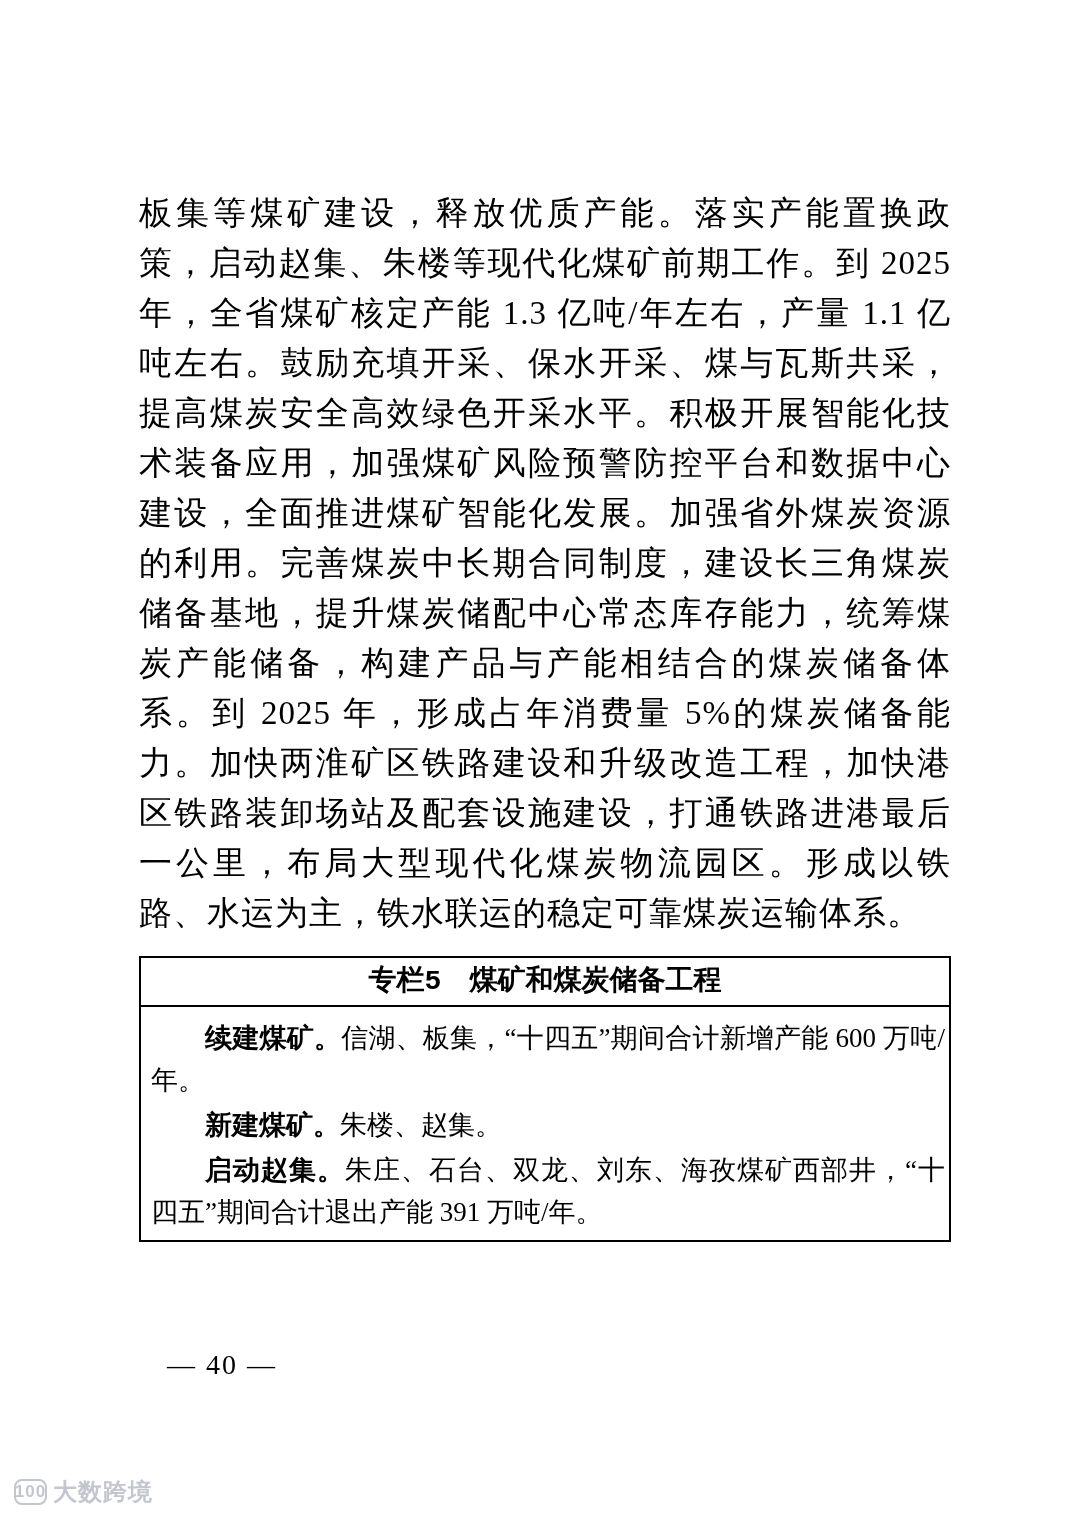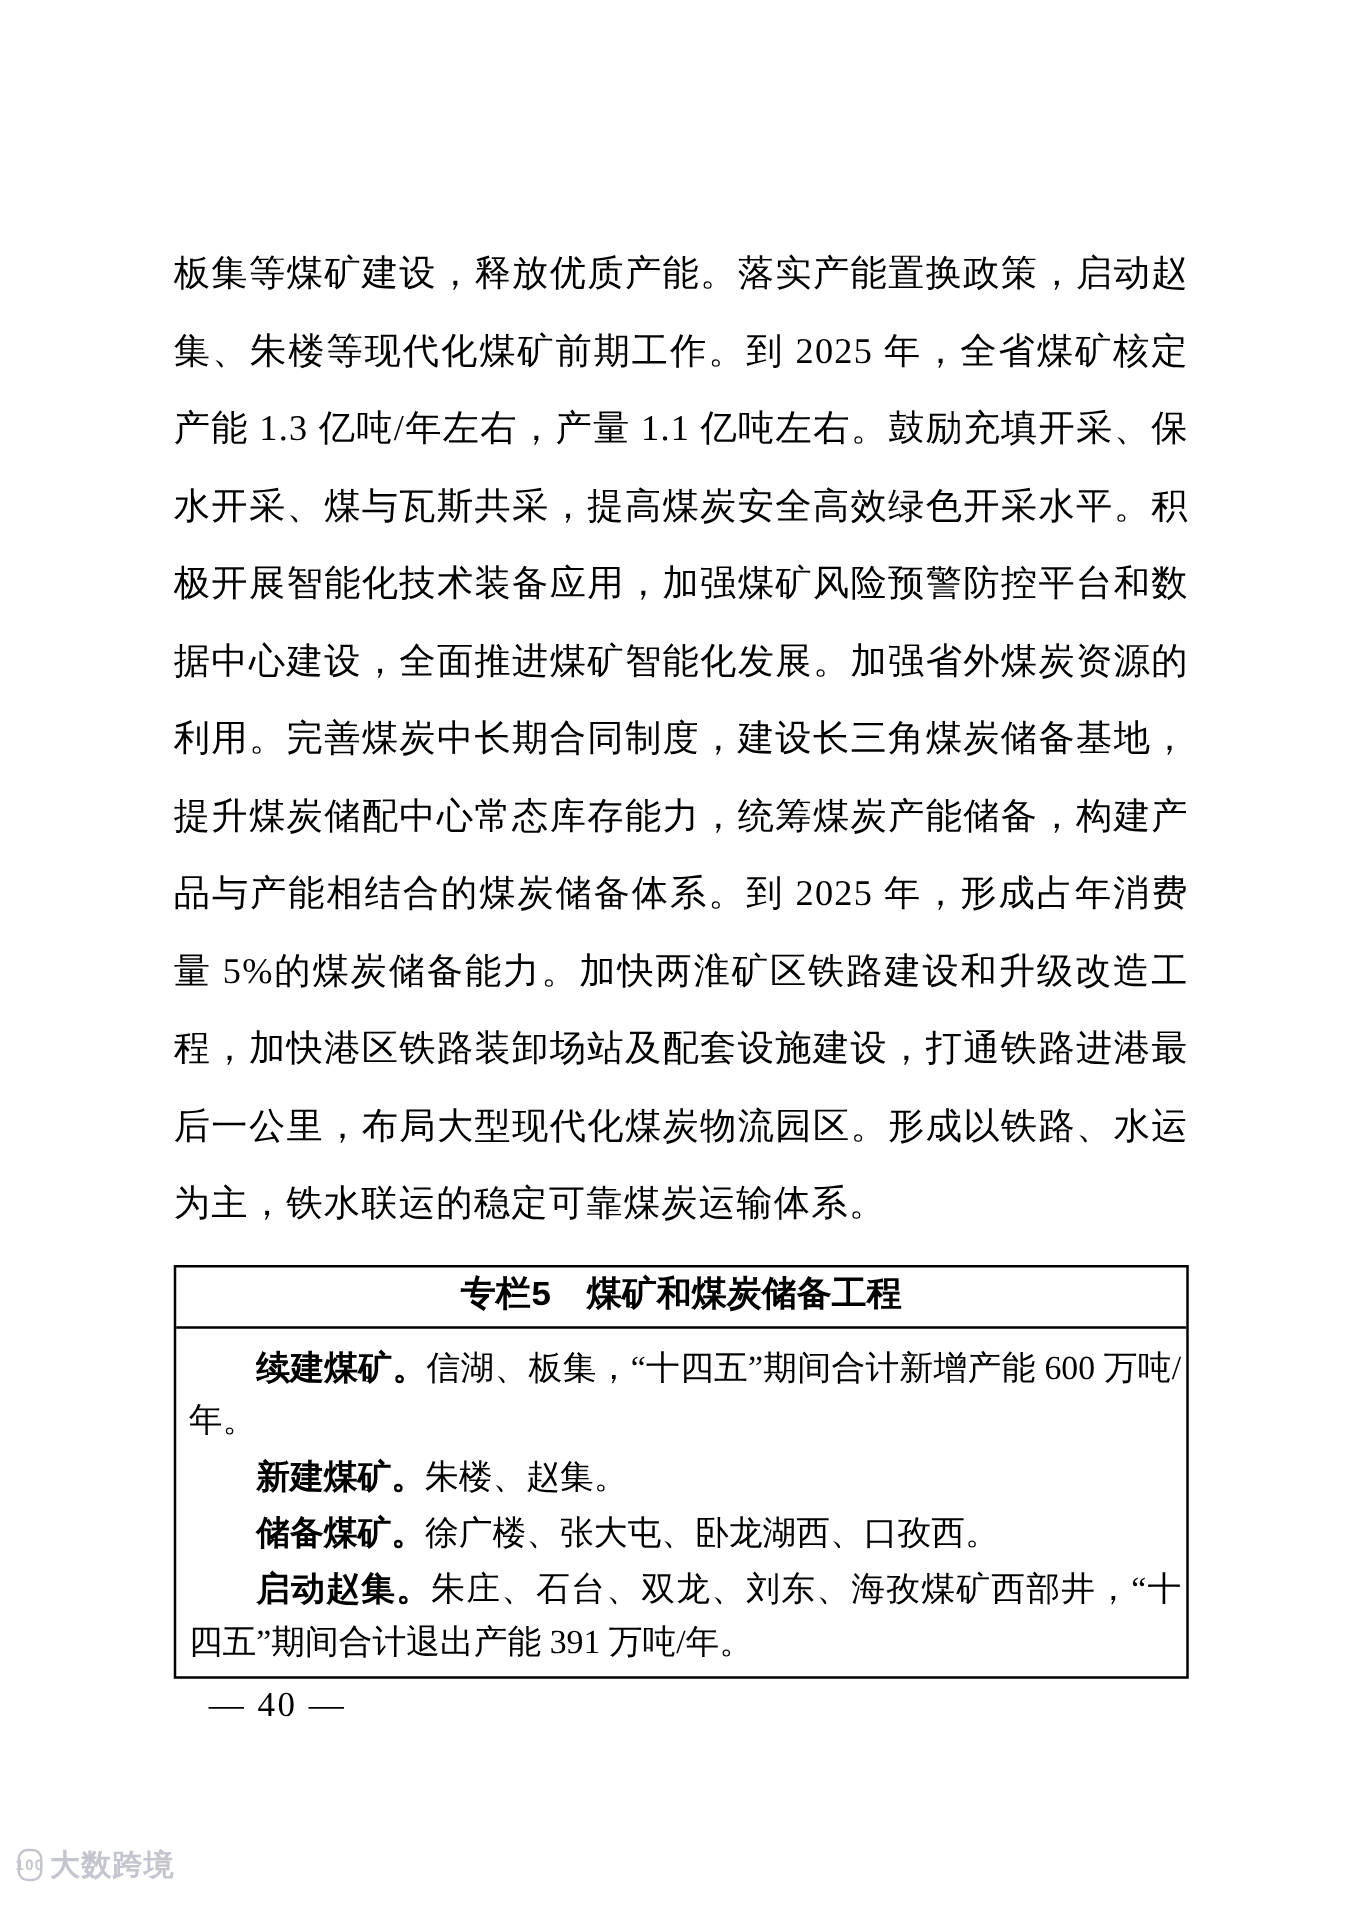--- a/index.html
+++ b/index.html
@@ -15,22 +15,22 @@
     color: #000000;
     overflow: hidden;
   }
   .page {
     position: absolute;
     left: 139px;
     top: 188px;
     width: 812px;
   }
   .body-text {
-    font-size: 29px;
-    line-height: 62px;
+    font-size: 33px;
+    line-height: 50px;
     text-align: justify;
     text-justify: inter-ideograph;
     letter-spacing: 1px;
     margin: 0;
   }
   .column-box {
     margin-top: 18px;
     border: 2px solid #000000;
     box-sizing: border-box;
     width: 100%;
@@ -74,28 +74,28 @@
     align-items: center;
     gap: 6px;
     color: #c3c6ce;
     font-family: "Liberation Sans", "DejaVu Sans", sans-serif;
     font-size: 24px;
     font-weight: 700;
     letter-spacing: 1px;
     user-select: none;
   }
   .watermark-logo {
-    width: 20px;
+    width: 33px;
     height: 26px;
     display: inline-flex;
     align-items: center;
     justify-content: center;
     border: 2px solid #c3c6ce;
     border-radius: 8px;
-    font-size: 12px;
+    font-size: 17px;
     font-weight: 700;
     color: #c3c6ce;
     box-sizing: border-box;
   }
 </style>
 </head>
 <body>
 
 <div class="page">
 
@@ -103,21 +103,20 @@
 
   <div class="column-box">
     <div class="column-box-title">专栏5　煤矿和煤炭储备工程</div>
 
     <div class="column-box-body">
 
       <p class="box-item"><span class="item-label">续建煤矿。</span><span>信湖、板集，“十四五”期间合计新增产能 600 万吨/年。</span></p>
 
       <p class="box-item"><span class="item-label">新建煤矿。</span><span>朱楼、赵集。</span></p>
 
-      <p class="box-item"><span class="item-label">储备煤矿。</span><span>徐广楼、张大屯、卧龙湖西、口孜西。</span></p>
 
 
       <p class="box-item"><span class="item-label">启动赵集。</span><span>朱庄、石台、双龙、刘东、海孜煤矿西部井，“十四五”期间合计退出产能 391 万吨/年。</span></p>
 
 
     </div>
   </div>
 
 </div>
 

